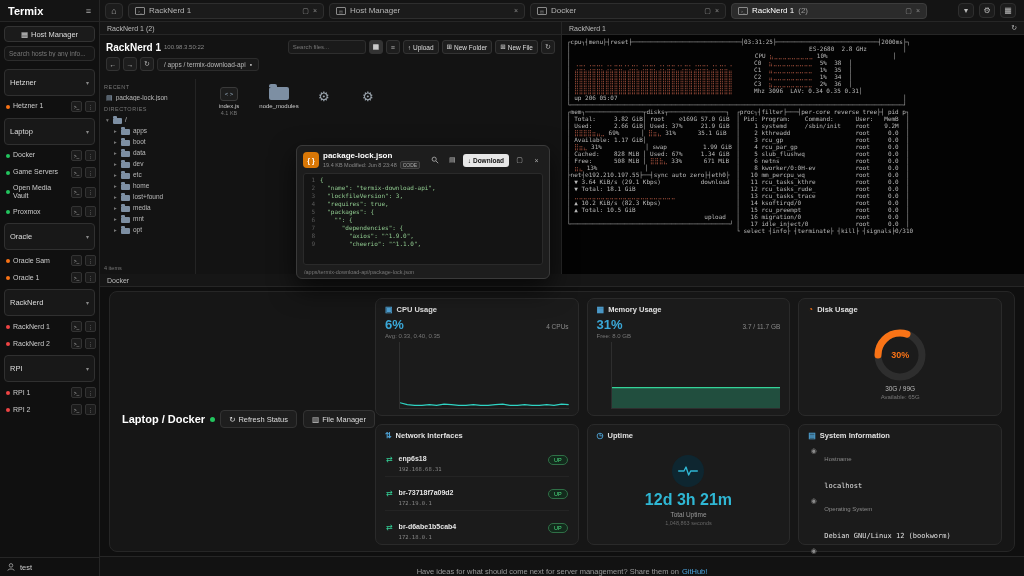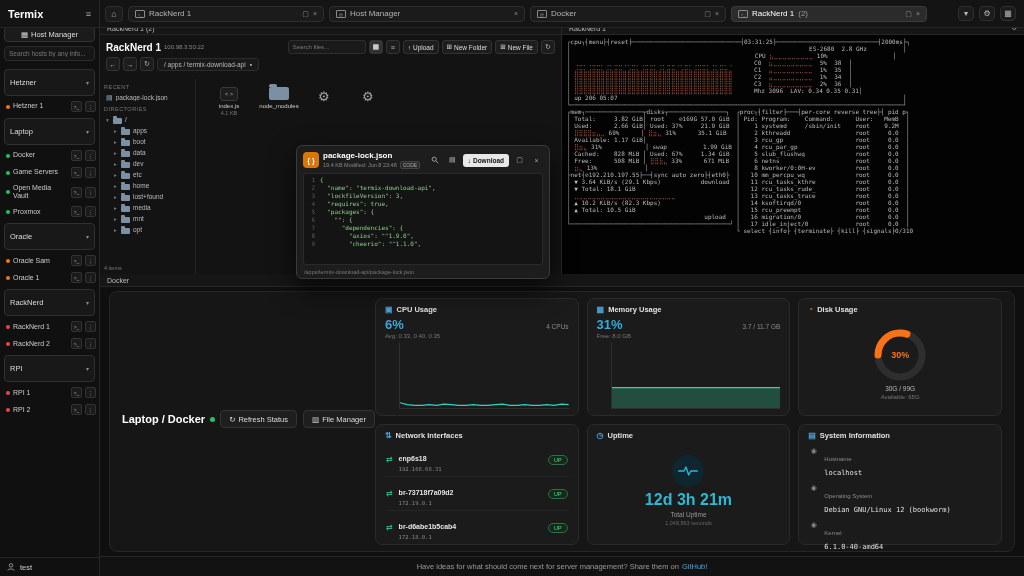--- a/index.html
+++ b/index.html
@@ -2,21 +2,21 @@
 <html><head>
 <meta charset="utf-8">
 <style>
   * { margin:0; padding:0; box-sizing:border-box; }
   html,body { width:1024px; height:576px; overflow:hidden; }
   body { position:relative; background:#0b0b0b; color:#d4d4d4;
          font-family:"Liberation Sans", sans-serif; }
   input { outline:none; }
 
   
-  .topbar { position:absolute; top:0; left:0; right:0; height:28px; background:#141414;
+  .topbar { position:absolute; top:0; left:0; right:0; height:22px; background:#141414;
             border-bottom:1px solid #262626; display:flex; align-items:center; z-index:20; }
   .logo-area { width:100px; height:100%; display:flex; align-items:center; justify-content:space-between;
                padding:0 8px; border-right:1px solid #262626; }
   .logo { font-size:11px; font-weight:bold; color:#fff; }
   .burger { font-size:9px; color:#aaa; }
   .tabstrip { flex:1; display:flex; align-items:center; gap:5px; padding:0 5px; min-width:0; }
   .home-btn { width:18px; height:16px; border:1px solid #2e2e2e; border-radius:4px; background:#1c1c1c;
               display:flex; align-items:center; justify-content:center; font-size:9px; color:#bbb; flex:none; }
   .tab { height:16px; width:196px; display:flex; align-items:center; gap:4px; padding:0 6px;
          background:#1b1b1b; border:1px solid #2e2e2e; border-radius:4px; font-size:8px; color:#b5b5b5; min-width:0; }
@@ -177,25 +177,25 @@
               border-radius:7px; padding:1px 5px; }
   .uptime-body { flex:1; display:flex; flex-direction:column; align-items:center; justify-content:center; gap:2px; }
   .pulse-circle { width:32px; height:32px; border-radius:50%; background:#0e2630; display:flex; align-items:center;
                   justify-content:center; margin-bottom:2px; }
   .uptime-value { font-size:16px; font-weight:bold; color:#2fb7d4; }
   .uptime-label { font-size:6.5px; color:#999; }
   .uptime-seconds { font-size:5.5px; color:#666; }
   .sys-row { display:flex; gap:6px; padding:3.5px 1px; align-items:flex-start; }
   .sys-ico { color:#8a8a8a; font-size:7px; width:9px; flex:none; text-align:center; }
   .sys-label { font-size:6px; color:#8a8a8a; }
-  .sys-value { font-size:7px; color:#e0e0e0; font-family:"DejaVu Sans Mono",monospace; margin-top:4px; }
+  .sys-value { font-size:7px; color:#e0e0e0; font-family:"DejaVu Sans Mono",monospace; margin-top:17px; }
 
   
   .footer { position:absolute; left:100px; right:0; bottom:0; height:20px; background:#121212;
-            border-top:1px solid #262626; display:flex; align-items:center; justify-content:center; gap:3px;
+            border-top:1px solid #262626; display:flex; align-items:flex-end; justify-content:center; gap:3px;
             font-size:7.5px; color:#999; }
   .footer-link { color:#4ba3dc; }
 </style>
 </head>
 <body>
 
 <div class="topbar">
   <div class="logo-area">
     <span class="logo">Termix</span>
     <span class="burger">≡</span>

